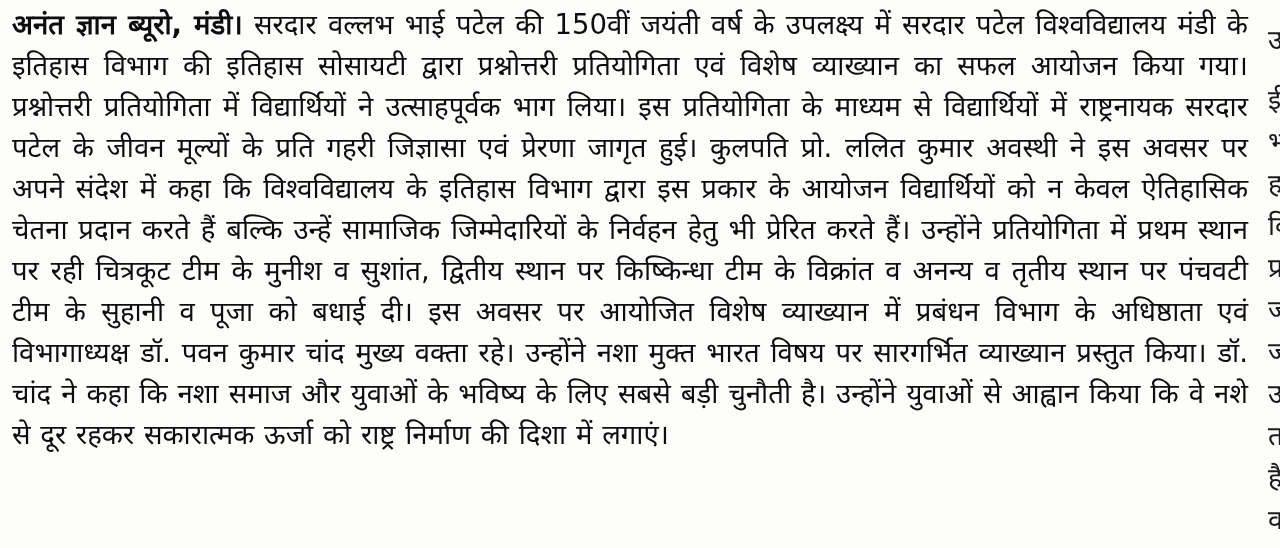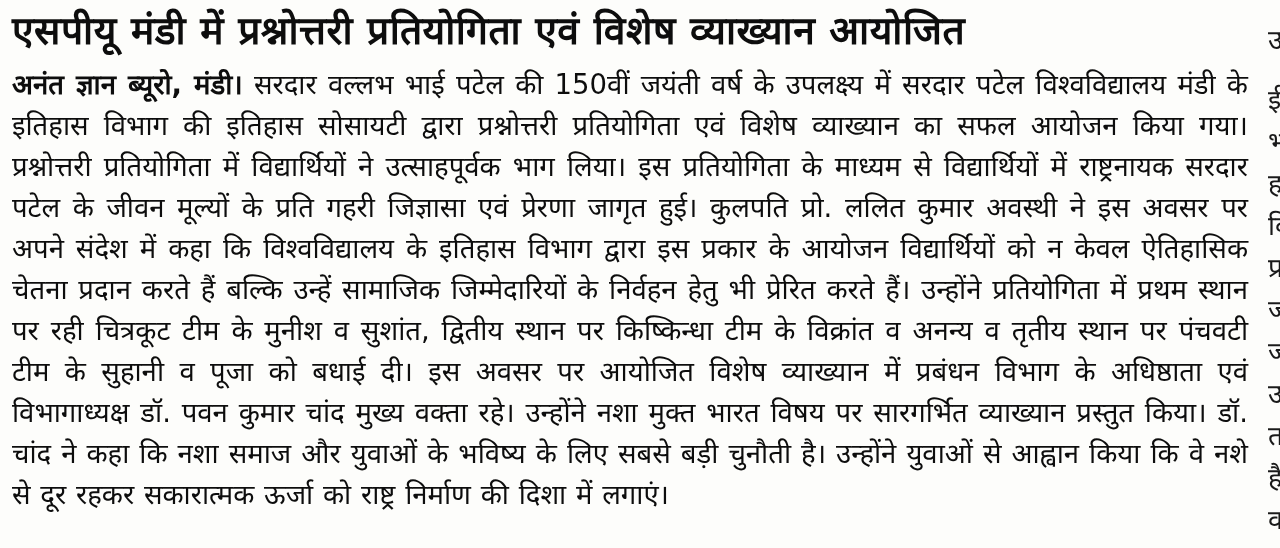--- a/index.html
+++ b/index.html
@@ -39,21 +39,20 @@
     color:#1a1a1a;
     pointer-events:none;
   }
   .frag{position:absolute;left:0;}
 </style>
 </head>
 <body>
 
 <div class="sheet">
 
-  <h1 class="headline">एसपीयू मंडी में प्रश्नोत्तरी प्रतियोगिता एवं विशेष व्याख्यान आयोजित</h1>
 
   <p class="article-body">
     <strong class="dateline">अनंत ज्ञान ब्यूरो, मंडी।</strong>
     <span>सरदार वल्लभ भाई पटेल की 150वीं जयंती वर्ष के उपलक्ष्य में सरदार पटेल विश्वविद्यालय मंडी के इतिहास विभाग की इतिहास सोसायटी द्वारा प्रश्नोत्तरी प्रतियोगिता एवं विशेष व्याख्यान का सफल आयोजन किया गया। प्रश्नोत्तरी प्रतियोगिता में विद्यार्थियों ने उत्साहपूर्वक भाग लिया। इस प्रतियोगिता के माध्यम से विद्यार्थियों में राष्ट्रनायक सरदार पटेल के जीवन मूल्यों के प्रति गहरी जिज्ञासा एवं प्रेरणा जागृत हुई। कुलपति प्रो. ललित कुमार अवस्थी ने इस अवसर पर अपने संदेश में कहा कि विश्वविद्यालय के इतिहास विभाग द्वारा इस प्रकार के आयोजन विद्यार्थियों को न केवल ऐतिहासिक चेतना प्रदान करते हैं बल्कि उन्हें सामाजिक जिम्मेदारियों के निर्वहन हेतु भी प्रेरित करते हैं। उन्होंने प्रतियोगिता में प्रथम स्थान पर रही चित्रकूट टीम के मुनीश व सुशांत, द्वितीय स्थान पर किष्किन्धा टीम के विक्रांत व अनन्य व तृतीय स्थान पर पंचवटी टीम के सुहानी व पूजा को बधाई दी। इस अवसर पर आयोजित विशेष व्याख्यान में प्रबंधन विभाग के अधिष्ठाता एवं विभागाध्यक्ष डॉ. पवन कुमार चांद मुख्य वक्ता रहे। उन्होंने नशा मुक्त भारत विषय पर सारगर्भित व्याख्यान प्रस्तुत किया। डॉ. चांद ने कहा कि नशा समाज और युवाओं के भविष्य के लिए सबसे बड़ी चुनौती है। उन्होंने युवाओं से आह्वान किया कि वे नशे से दूर रहकर सकारात्मक ऊर्जा को राष्ट्र निर्माण की दिशा में लगाएं।</span>
   </p>
 
   <div class="edge-strip" id="edge-strip">
       <span class="frag" style="top: 20px;">उ</span>
       <span class="frag" style="top: 80px;">ई</span>
       <span class="frag" style="top: 122px;">भ</span>

